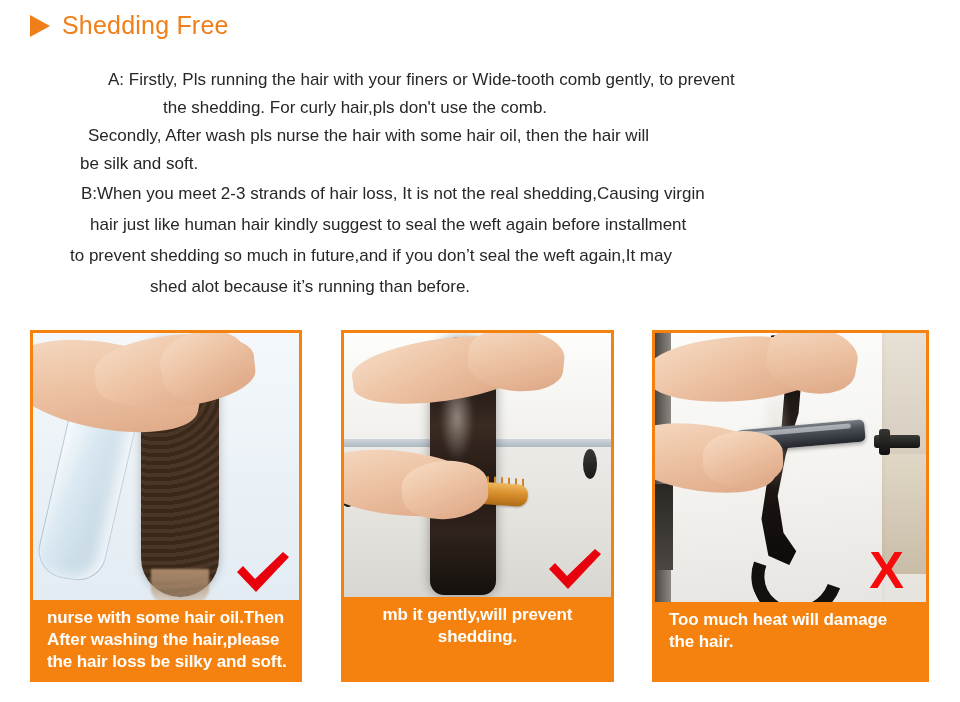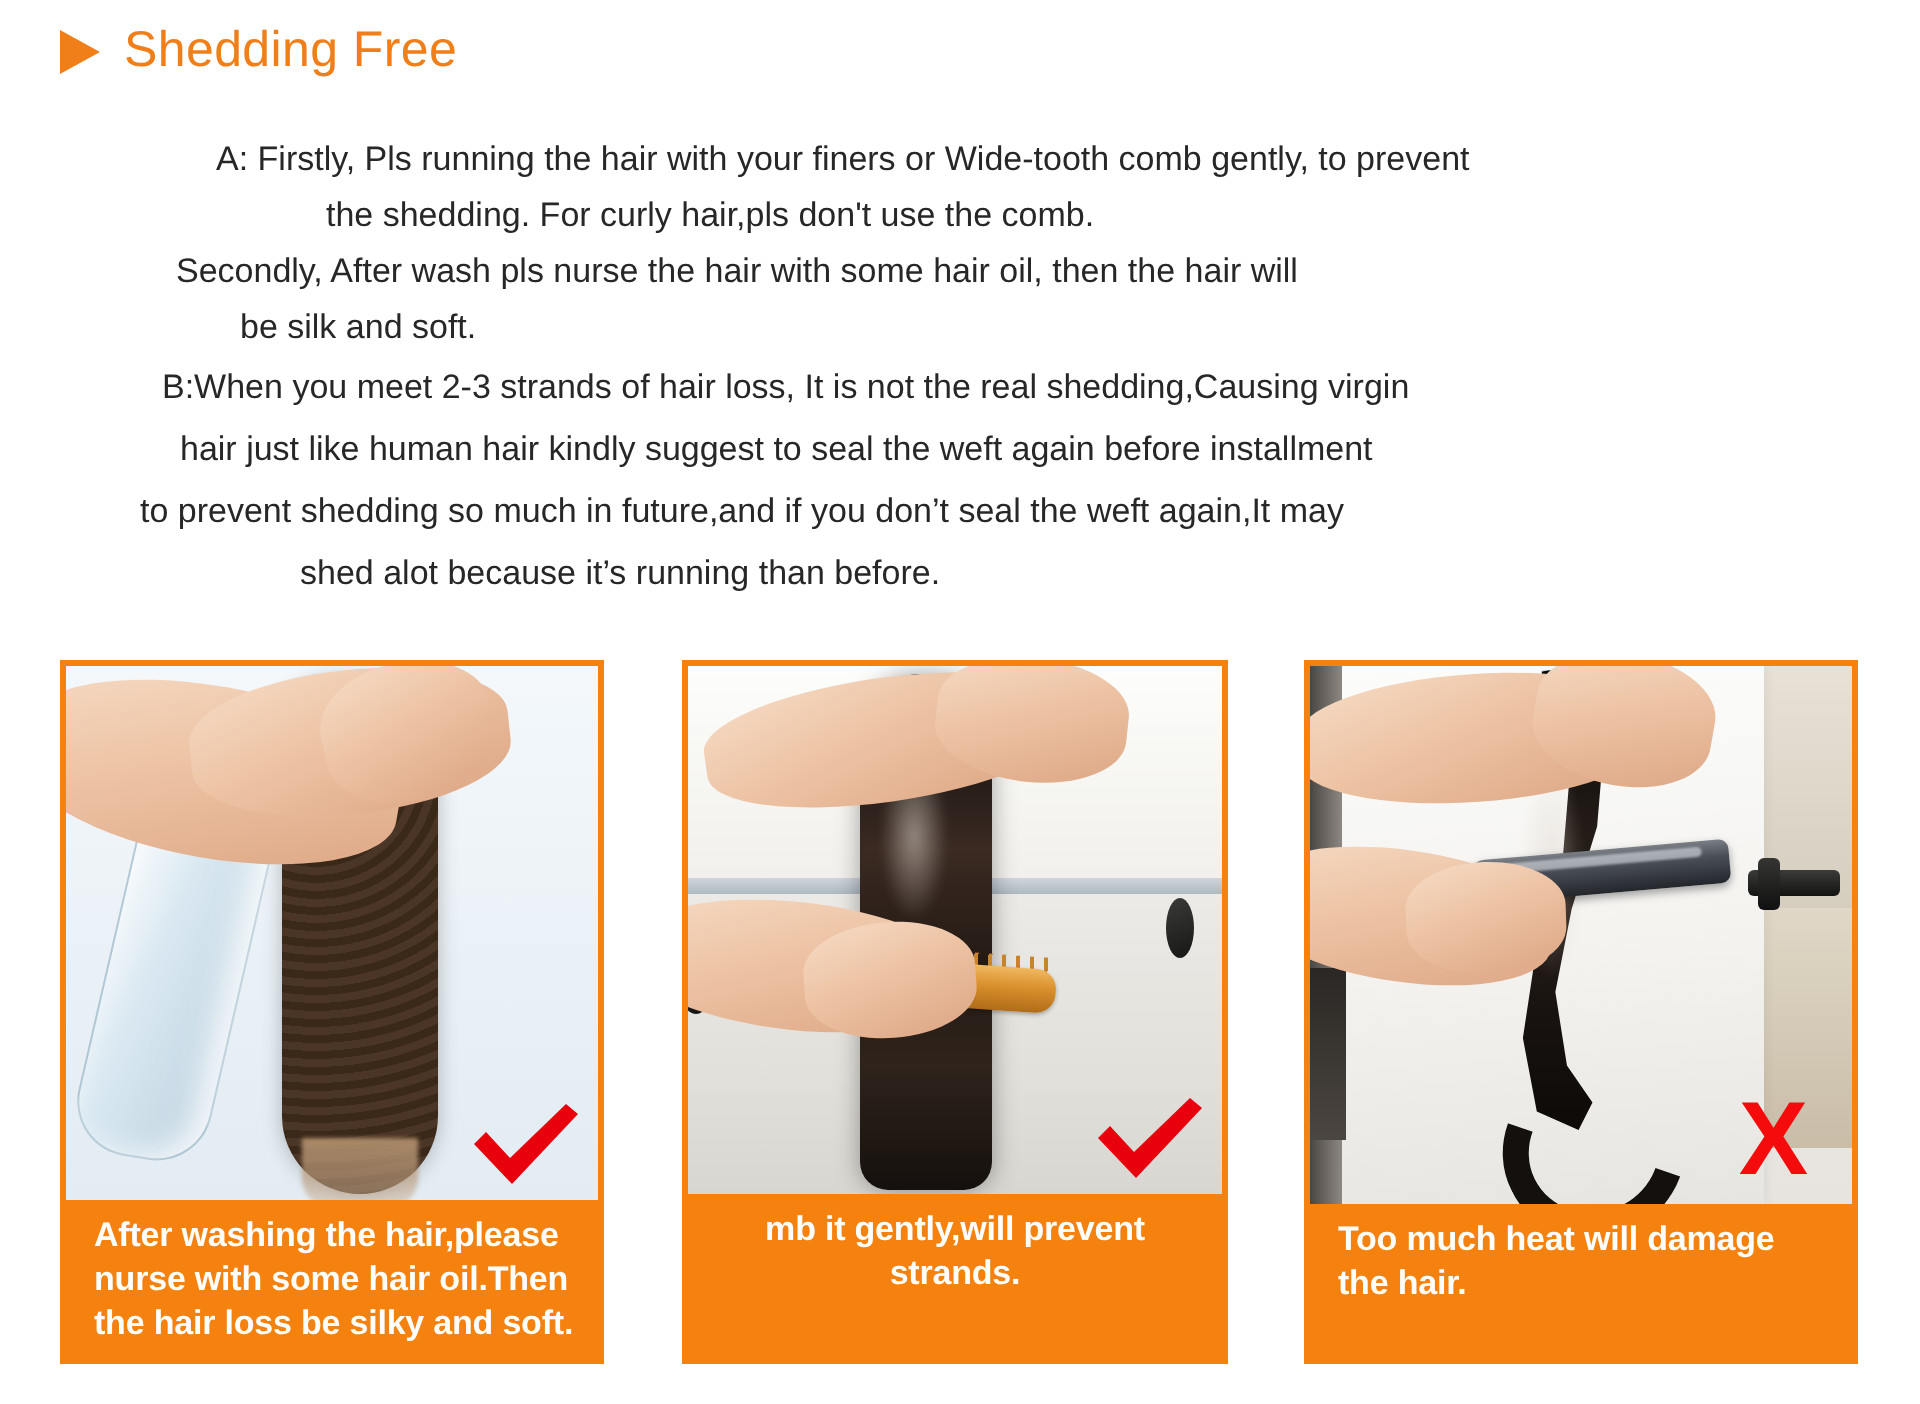--- a/index.html
+++ b/index.html
@@ -57,21 +57,21 @@
     margin: 0;
   }
   .copy .line {
     white-space: nowrap;
     display: block;
   }
   .para-a { margin-bottom: 0; }
   .para-a .l0 { padding-left: 108px; }
   .para-a .l1 { padding-left: 163px; }
   .para-a .l2 { padding-left: 88px; }
-  .para-a .l3 { padding-left: 80px; margin-left: 40px; }
+  .para-a .l3 { padding-left: 80px; }
 
   .para-b { margin-top: 20px; line-height: 31px; }
   .para-b .l0 { padding-left: 81px; }
   .para-b .l1 { padding-left: 90px; }
   .para-b .l2 { padding-left: 70px; }
   .para-b .l3 { padding-left: 150px; }
 
   
   .panels {
     position: absolute;
@@ -422,22 +422,22 @@
         <div class="arm p1-arm-b"></div>
         <div class="arm p1-hand"></div>
       </div>
       <span class="mark">
         <svg width="58" height="44" viewBox="0 0 58 44" aria-hidden="true">
           <path d="M4 22 L10 16 L22 29 L50 2 L56 7 L23 42 Z" fill="#E8000D"></path>
         </svg>
       </span>
     </div>
     <div class="caption">
+      <span class="cline">nurse with some hair oil.Then</span>
       <span class="cline">After washing the hair,please</span>
-      <span class="cline">nurse with some hair oil.Then</span>
       <span class="cline">the hair loss be silky and soft.</span>
     </div>
   </div>
 
   <div class="panel panel-2">
     <div class="photo">
       <div class="scene">
         <div class="p2-bg"></div>
         <div class="p2-wall"></div>
         <div class="p2-counter"></div>
@@ -454,21 +454,21 @@
         <div class="arm p2-hand-low"></div>
       </div>
       <span class="mark">
         <svg width="58" height="44" viewBox="0 0 58 44" aria-hidden="true">
           <path d="M4 22 L10 16 L22 29 L50 2 L56 7 L23 42 Z" fill="#E8000D"></path>
         </svg>
       </span>
     </div>
     <div class="caption center">
       <span class="cline">mb it gently,will prevent</span>
-      <span class="cline">strands.</span>
+      <span class="cline">shedding.</span>
     </div>
   </div>
 
   <div class="panel panel-3">
     <div class="photo">
       <div class="scene">
         <div class="p3-bg"></div>
         <div class="p3-box-tr"></div>
         <div class="p3-box-br"></div>
         <div class="p3-board"></div>

